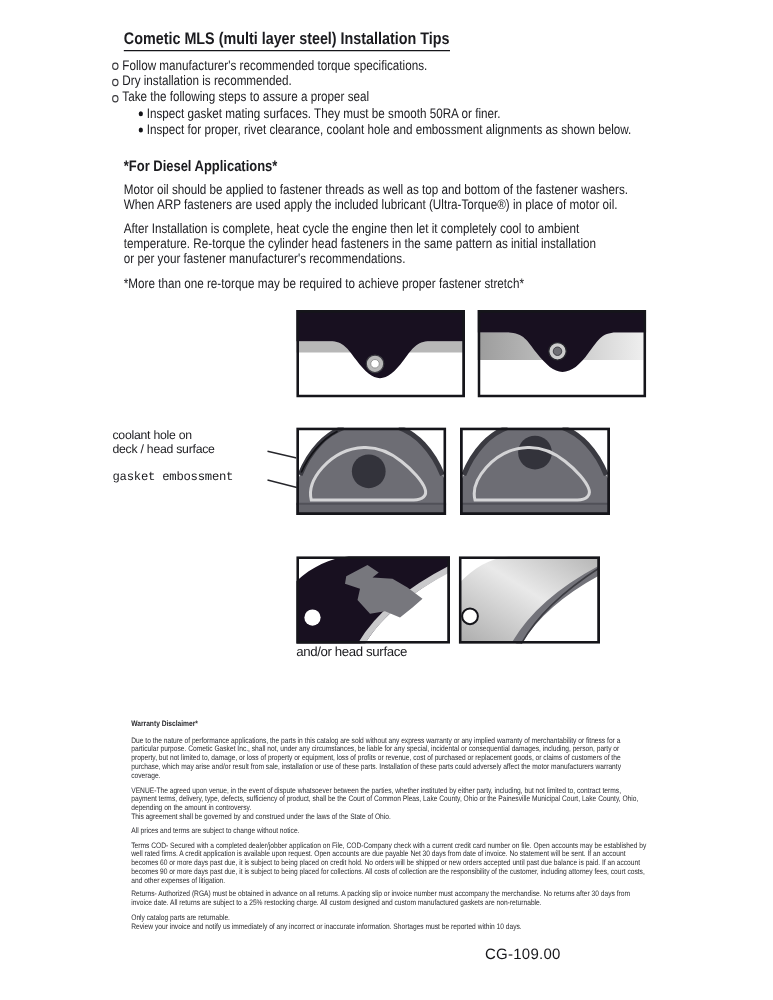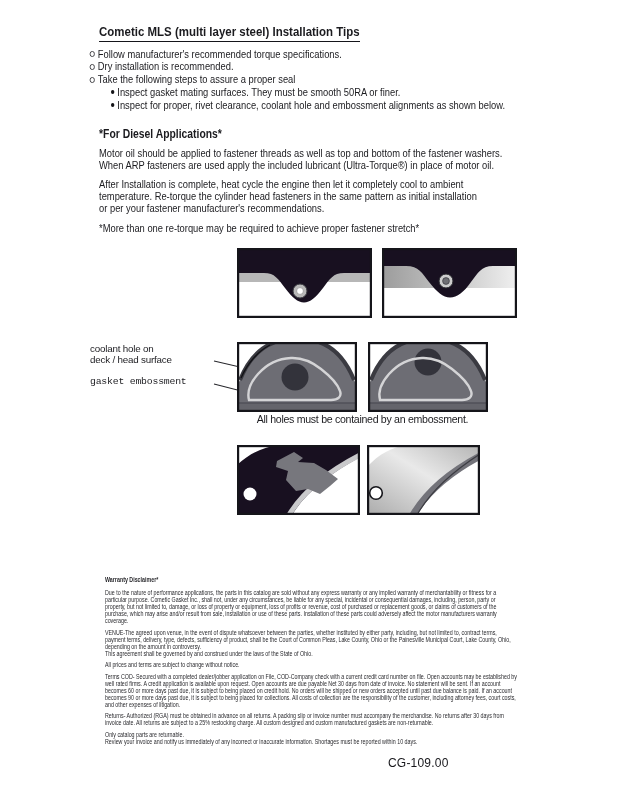--- a/index.html
+++ b/index.html
@@ -151,21 +151,20 @@
       <line x1="0" y1="61" x2="120" y2="61" stroke="#515158" stroke-width="1.6"></line>
       <path d="M0,0 H38 C24,5 11,18 3,38 L0,44 Z" fill="#ffffff"></path>
       <path d="M120,0 H82 C96,5 109,18 117,38 L120,44 Z" fill="#ffffff"></path>
       <path d="M38,0 C24,5 11,18 3,38" fill="none" stroke="#3a3a41" stroke-width="4"></path>
       <path d="M82,0 C96,5 109,18 117,38" fill="none" stroke="#3a3a41" stroke-width="4"></path>
       <circle cx="60" cy="20" r="13.5" fill="#33333b"></circle>
       <path d="M12,58 C10,50 13,41 21,32 C30,22 42,16.5 54,16 C65,15.5 74,19 84,27 C93,34 101,43 103,49 C105,54.5 101,58 94,58 Z" fill="none" stroke="#d4d4d6" stroke-width="2.4"></path>
       <rect x="1.1" y="1.1" width="117.8" height="67.8" fill="none" stroke="#15151a" stroke-width="2.2"></rect>
     </svg>
   </div>
-  <div class="dg-caption center" style="left:237px;top:414px;width:251px;">All holes must be contained by an embossment.</div>
 
   <div class="dg-label" style="left:237px;top:431px;width:123px;">RIGHT</div>
   <div class="dg-label" style="left:367px;top:431px;width:113px;">WRONG</div>
 
   <div class="dg-box" style="left:237px;top:445px;">
     <svg width="123" height="70" viewBox="0 0 123 70">
       <rect width="123" height="70" fill="#ffffff"></rect>
       <path d="M0,20 C13,8 27,2 42,0 L123,0 V12 C94,28 69,47 55,70 L0,70 Z" fill="#181020"></path>
       <path d="M52,70 C67,45 92,26 123,10" fill="none" stroke="#c9c9cb" stroke-width="5"></path>
       <path d="M40,16 L57,7 L66,13 L61,17 L77,18 L89,25 L101,34 L93,41 L83,49 L71,44 L59,46 L49,35 L51,26 L39,22 Z" fill="#77777d"></path>
@@ -184,20 +183,21 @@
       </defs>
       <rect width="113" height="70" fill="#ffffff"></rect>
       <path d="M0,22 C12,9 25,2 40,0 L113,0 V10 C85,25 61,44 47,68 C46.2,69.3 45.5,70 44.5,70 L0,70 Z" fill="url(#g3)"></path>
       <path d="M46,70 C60,46 85,26 113,11" fill="none" stroke="#73737a" stroke-width="7"></path>
       <path d="M50,70 C64,45 88,25 113,9" fill="none" stroke="#3c3c42" stroke-width="1.2"></path>
       <circle cx="9" cy="48" r="6.3" fill="#ffffff" stroke="#15151a" stroke-width="1.6"></circle>
       <rect x="1.1" y="1.1" width="110.8" height="67.8" fill="none" stroke="#15151a" stroke-width="2.2"></rect>
     </svg>
   </div>
   <div class="dg-caption" style="left:237px;top:517px;">
+    <div>and/or head surface</div>
   </div>
 
   <div class="legal">
     <p class="lh">Warranty Disclaimer*</p>
     <p>Due to the nature of performance applications, the parts in this catalog are sold without any express warranty or any implied warranty of merchantability or fitness for a particular purpose.  Cometic Gasket Inc., shall not, under any circumstances, be liable for any special, incidental or consequential damages, including, person, party or property, but not limited to, damage, or loss of property or equipment, loss of profits or revenue, cost of purchased or replacement goods, or claims of customers of the purchase, which may arise and/or result from sale, installation or use of these parts.  Installation of these parts could adversely affect the motor manufacturers warranty coverage.</p>
     <p style="margin-bottom:0;">VENUE-The agreed upon venue, in the event of dispute whatsoever between the parties, whether instituted by either party, including, but not limited to, contract terms, payment terms, delivery, type, defects, sufficiency of product, shall be the Court of Common Pleas, Lake County, Ohio or the Painesville Municipal Court, Lake County, Ohio, depending on the amount in controversy.</p>
     <p>This agreement shall be governed by and construed under the laws of the State of Ohio.</p>
     <p>All prices and terms are subject to change without notice.</p>
     <p>Terms COD- Secured with a completed dealer/jobber application on File, COD-Company check with a current credit card number on file.  Open accounts may be established by well rated firms.  A credit application is available upon request.  Open accounts are due payable Net 30 days from date of invoice.  No statement will be sent.  If an account becomes 60 or more days past due, it is subject to being placed on credit hold.  No orders will be shipped or new orders accepted until past due balance is paid.  If an account becomes 90 or more days past due, it is subject to being placed for collections.  All costs of collection are the responsibility of the customer, including attorney fees, court costs, and other expenses of litigation.</p>
     <p>Returns- Authorized (RGA) must be obtained in advance on all returns.  A packing slip or invoice number must accompany the merchandise.  No returns after 30 days from invoice date.  All returns are subject to a 25% restocking charge.  All custom designed and custom manufactured gaskets are non-returnable.</p>

